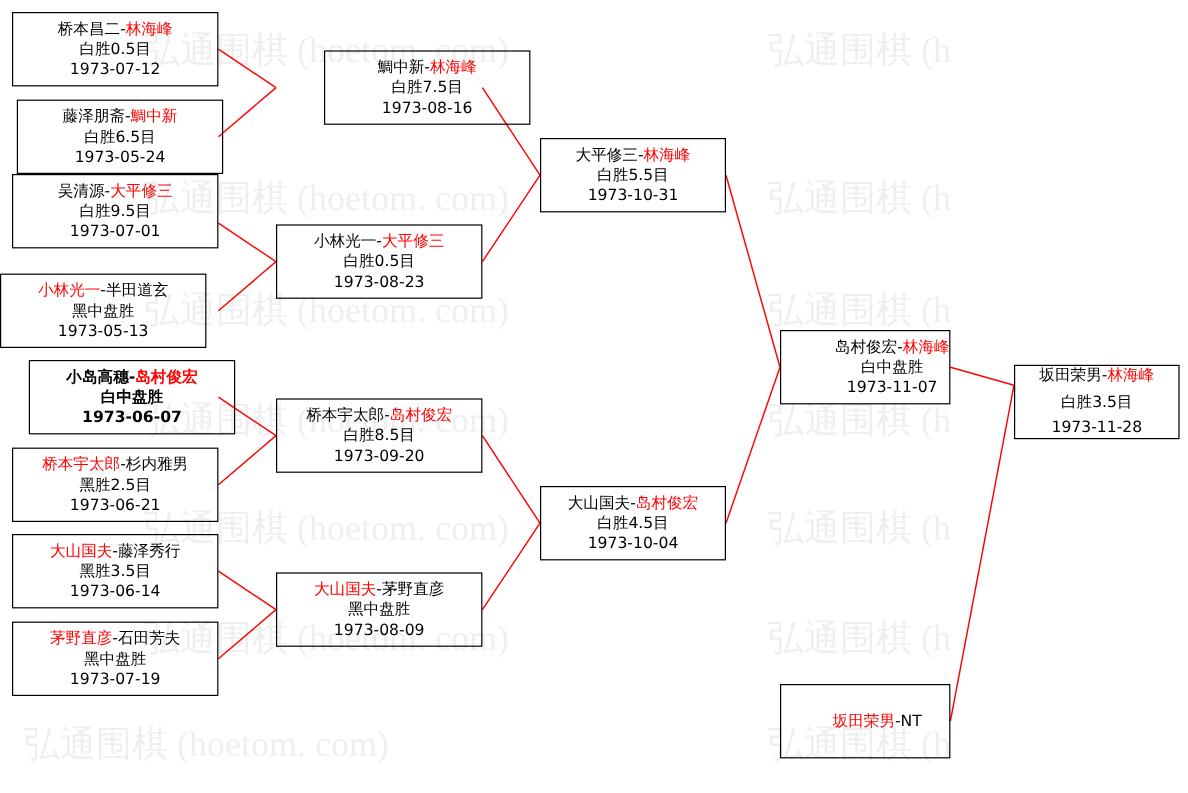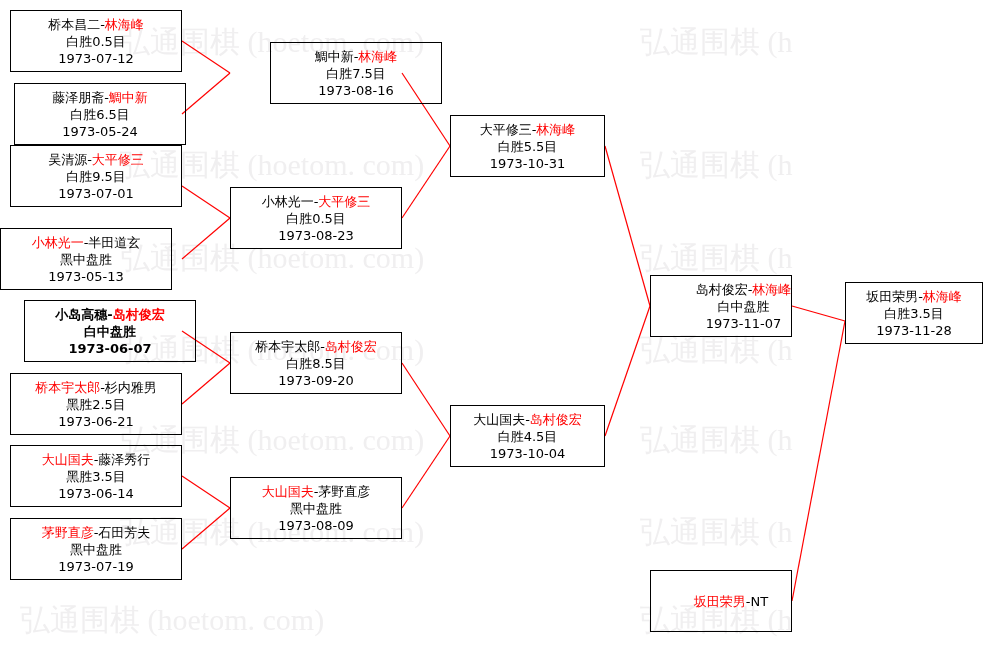--- a/index.html
+++ b/index.html
@@ -149,19 +149,19 @@
         <div class="ln">1973-10-04</div>
       </div>
       <div class="node" style="left: 650px; top: 275px; width: 142px; height: 62px; padding-left: 45px;">
         <div class="ln"><span class="k">岛村俊宏</span><span class="k">-</span><span class="r">林海峰</span></div>
         <div class="ln">白中盘胜</div>
         <div class="ln">1973-11-07</div>
       </div>
       <div class="node" style="left: 650px; top: 570px; width: 142px; height: 62px; padding-left: 20px;">
         <div class="ln"><span class="r">坂田荣男</span><span class="k">-</span><span class="k">NT</span></div>
       </div>
-      <div class="node" style="left: 845px; top: 282px; width: 138px; height: 62px;">
+      <div class="node" style="left: 845px; top: 304px; width: 138px; height: 62px; justify-content: space-between;">
         <div class="ln"><span class="k">坂田荣男</span><span class="k">-</span><span class="r">林海峰</span></div>
         <div class="ln">白胜3.5目</div>
         <div class="ln">1973-11-28</div>
       </div>
     </div>
 </div>
 
 </body></html>

